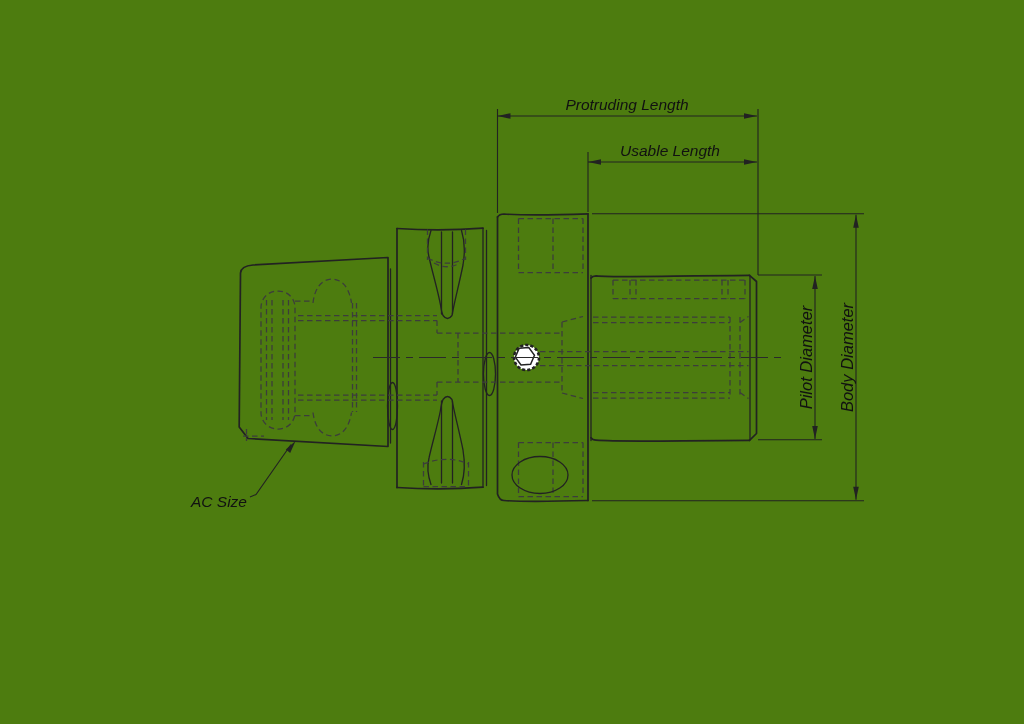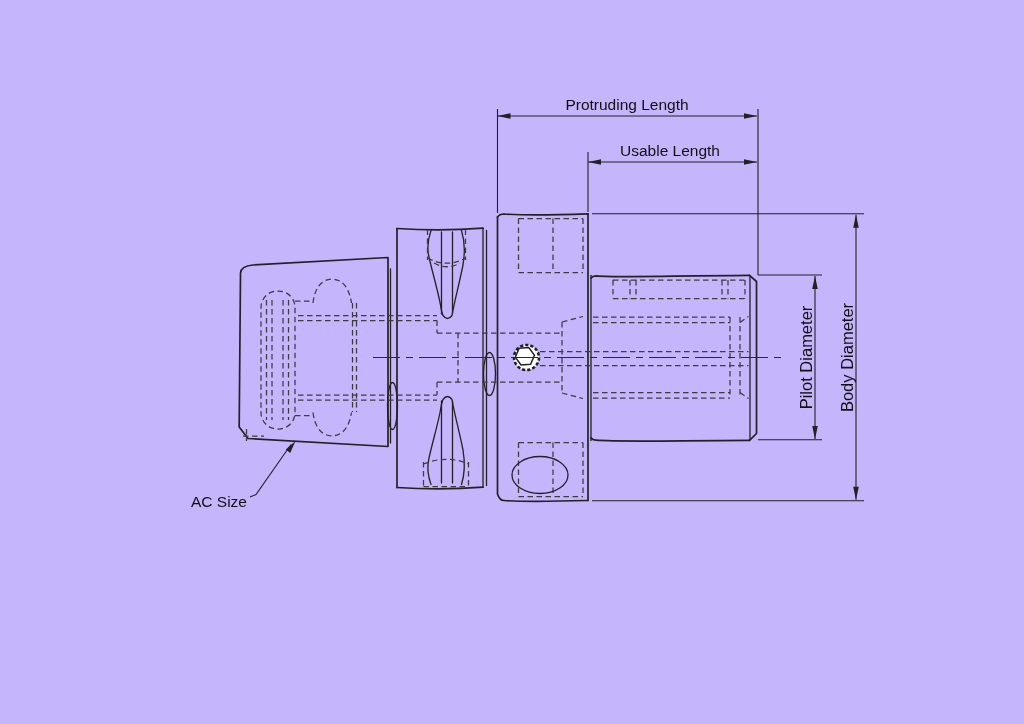--- a/index.html
+++ b/index.html
@@ -2,21 +2,21 @@
 <html><head>
 <meta charset="utf-8">
 <style>
   html,body { margin:0; padding:0; }
   body {
     width:1024px; height:724px;
     background:#ffffff;
     font-family:"Liberation Sans", sans-serif;
     overflow:hidden;
   }
-  .canvas { position:relative; width:1024px; height:724px; background:#c4b5fd; }
+  .canvas { position:relative; width:1024px; height:724px; background:#4d7c0f;font-style:italic; }
   svg { position:absolute; left:0; top:0; }
 
   
   .s  { fill:none; stroke:#222222; stroke-width:1.7; stroke-linecap:round; stroke-linejoin:round; }
   .s2 { fill:none; stroke:#222222; stroke-width:1.3; stroke-linecap:round; stroke-linejoin:round; }
   .h  { fill:none; stroke:#3c3c3c; stroke-width:1.25; stroke-dasharray:5.5 3.5; stroke-linecap:butt; }
   .cl { fill:none; stroke:#2a2a2a; stroke-width:1.1; stroke-dasharray:27 6 7 6; }
   .d  { fill:none; stroke:#222222; stroke-width:1.1; }
   .ah { fill:#222222; stroke:none; }
   text.lbl  { font-size:15.5px; fill:#111111; font-family:"Liberation Sans", sans-serif; }

